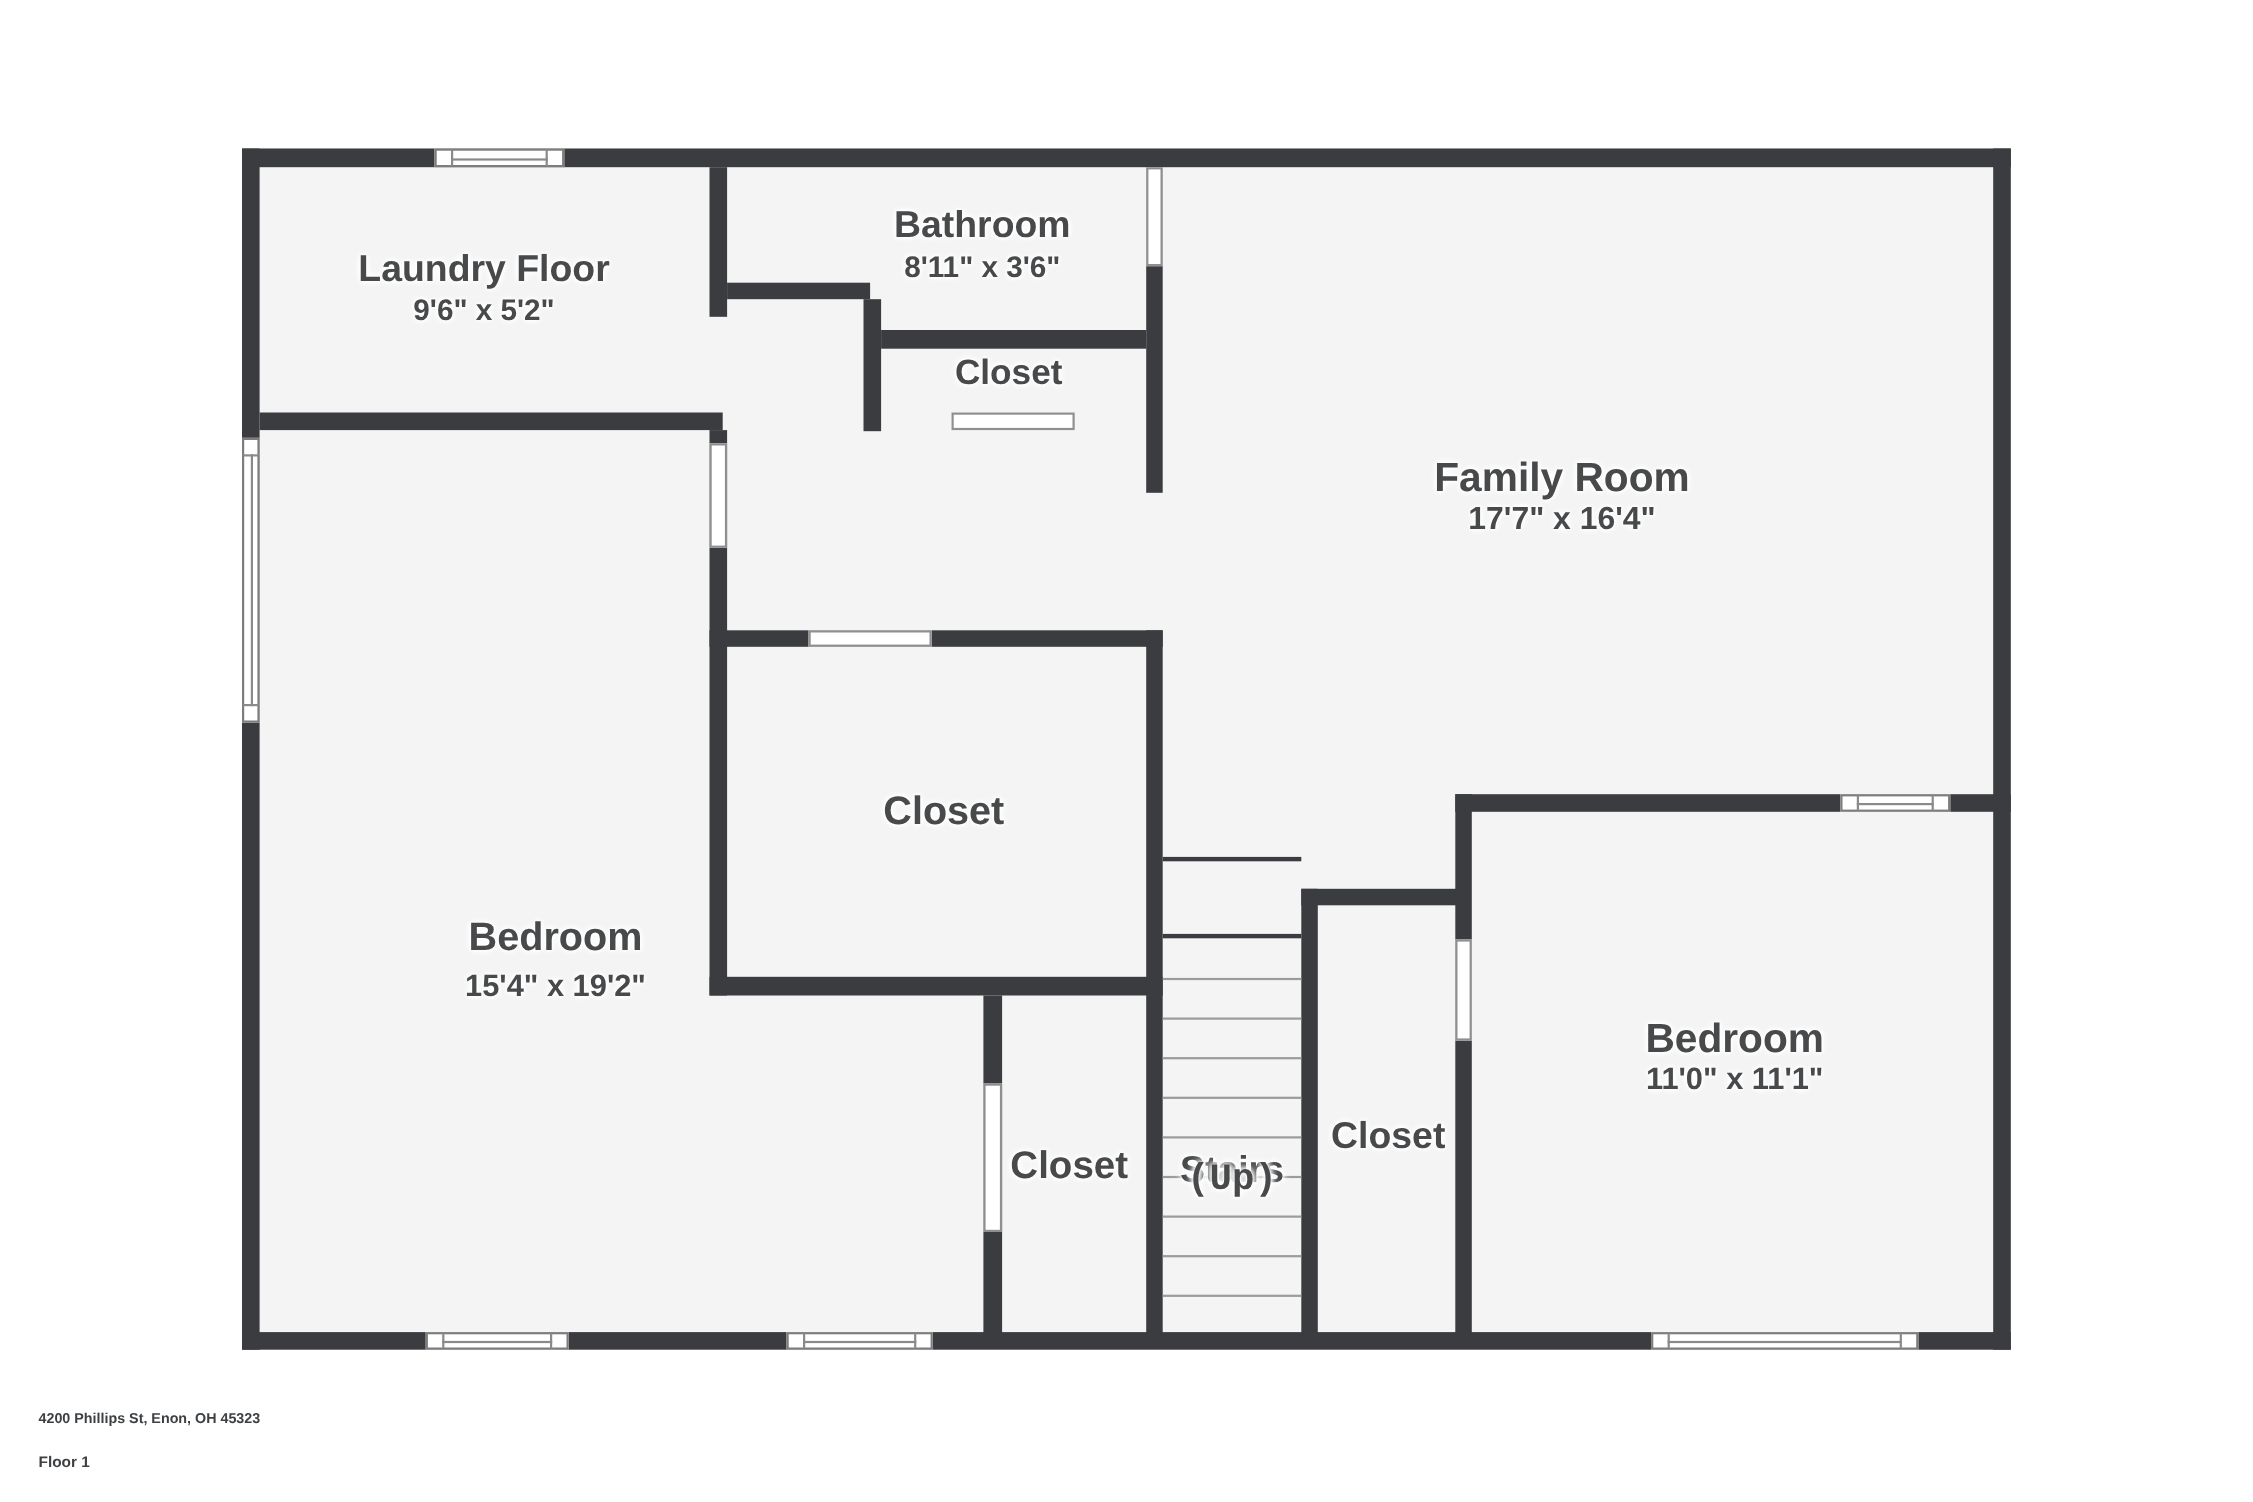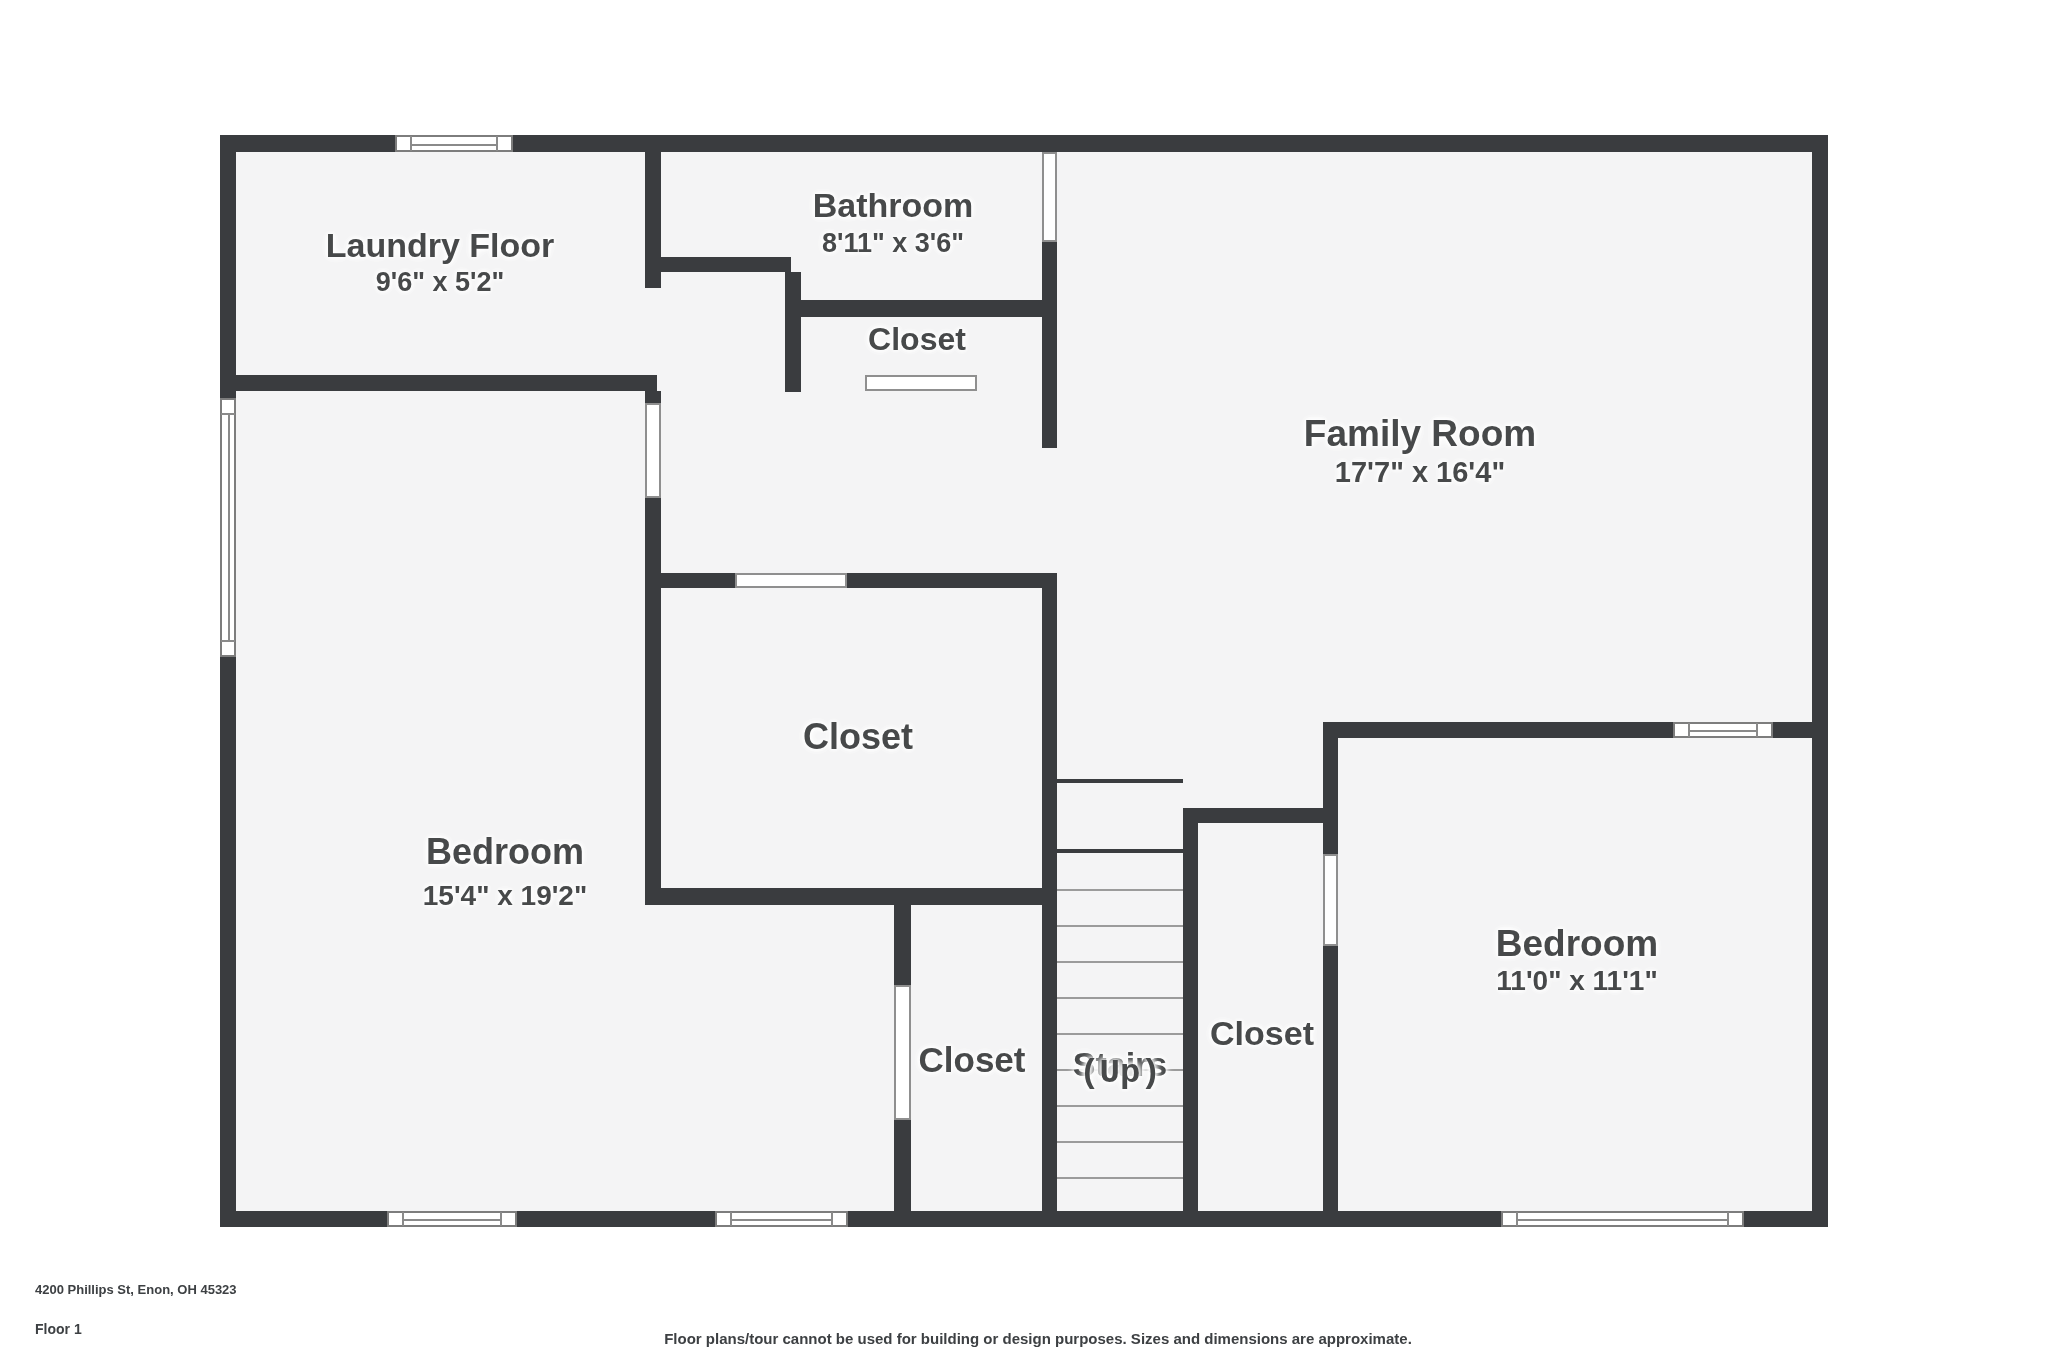--- a/index.html
+++ b/index.html
@@ -103,15 +103,14 @@
   <div class="lbl closet-title" style="left:1120px;top:1028px;margin-top:36px;">Stairs</div>
   <div class="lbl closet-title" style="left:1120px;top:1073px;font-family:Liberation Mono, monospace;">(Up)</div>
 
   <div class="lbl closet-title" style="left:1262px;top:1033px;">Closet</div>
 
   <div class="lbl room-title" style="left:1577px;top:944px;font-size:37px;">Bedroom</div>
   <div class="lbl room-dims" style="left:1577px;top:981px;">11'0" x 11'1"</div>
 
   <div class="footer-address">4200 Phillips St, Enon, OH 45323</div>
   <div class="footer-floor">Floor 1</div>
-  <div class="footer-disclaimer">Floor plans/tour cannot be used for building or design purposes. Sizes and dimensions are approximate.</div>
 
 </div>
 
 </body></html>

